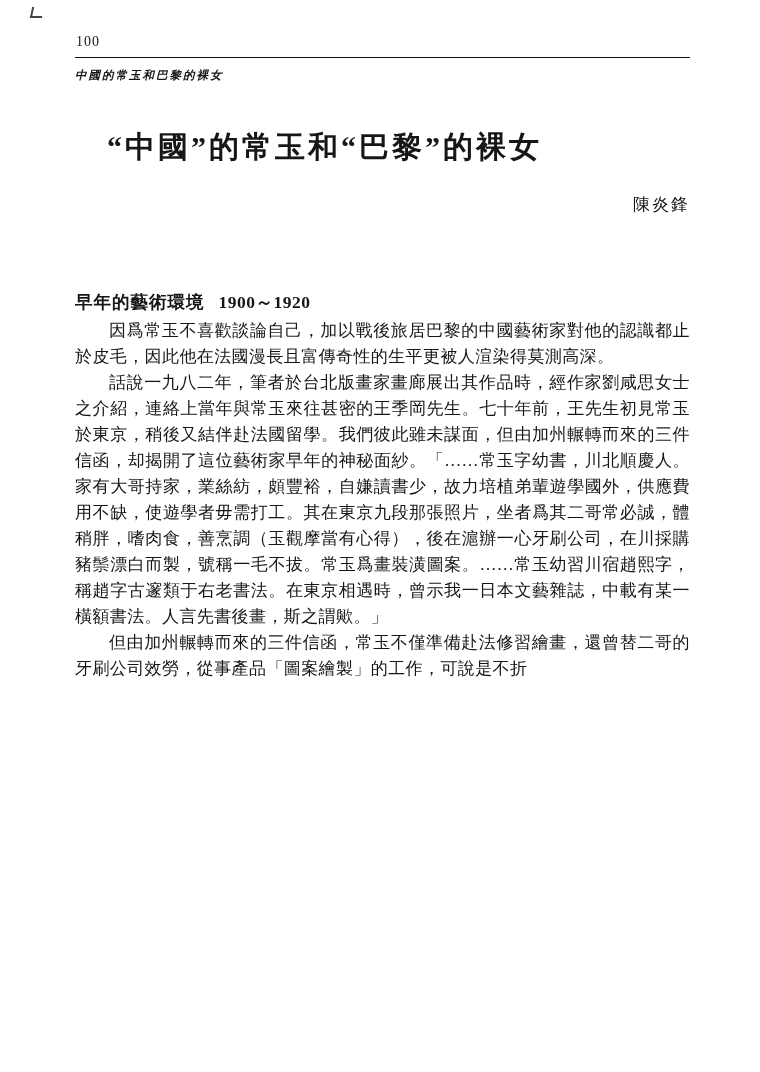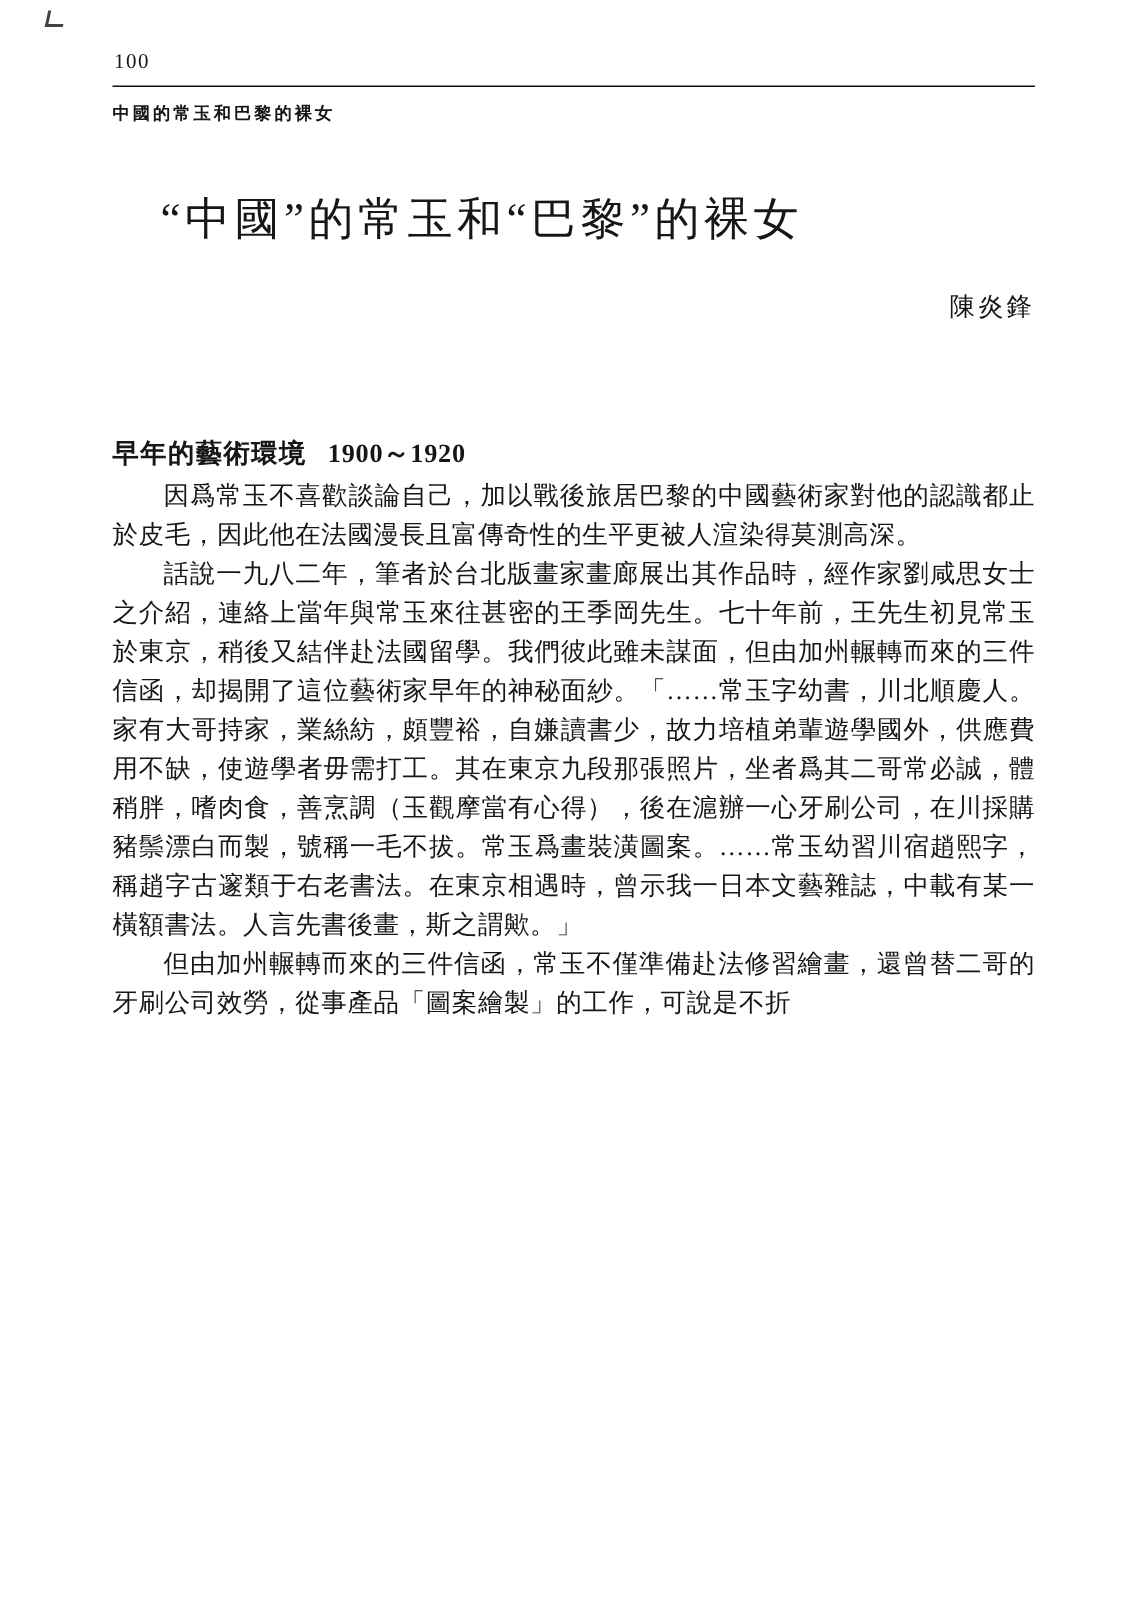--- a/index.html
+++ b/index.html
@@ -37,24 +37,25 @@
   .top-rule {
     border: 0;
     border-top: 1.6px solid #111;
     margin: 0 0 10px 0;
   }
   .running-header {
     font-size: 11.5px;
     letter-spacing: 2px;
     font-weight: bold;
     margin: 0 0 46px 0;
+    font-style: italic;
   }
   .title {
     font-size: 30px;
-    font-weight: normal;
+    font-weight: bold;
     letter-spacing: 3px;
     margin: 0 0 0 32px;
     line-height: 1.2;
   }
   .author {
     font-size: 17px;
     letter-spacing: 2px;
     margin: 28px 0 0 24px;
     text-align: right;
   }

